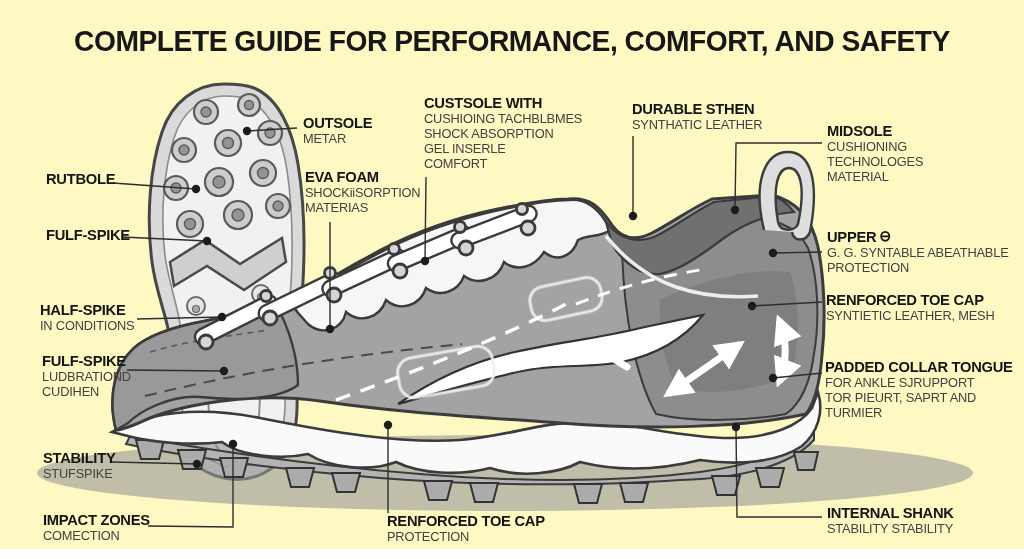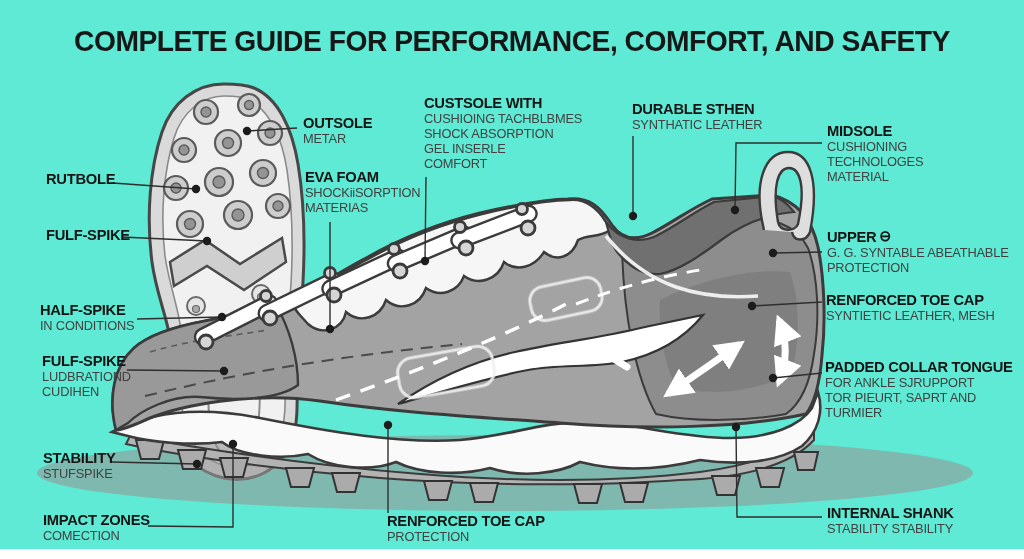--- a/index.html
+++ b/index.html
@@ -1,16 +1,16 @@
 <!DOCTYPE html>
 <html><head>
 <meta charset="utf-8">
 <style>
   html,body{margin:0;padding:0;background:#fff;}
-  #stage{position:relative;width:1024px;height:549px;background:#5eead4;overflow:hidden;
+  #stage{position:relative;width:1024px;height:549px;background:#fef9c3;overflow:hidden;
          font-family:"Liberation Sans",sans-serif;}
   #art{position:absolute;left:0;top:0;}
   .title{position:absolute;top:24px;left:0;width:100%;text-align:center;
          font-weight:bold;font-size:30px;letter-spacing:-.5px;color:#171717;
          transform:scaleX(.94);transform-origin:center top;white-space:nowrap;}
   .lbl{position:absolute;transform:scaleX(.95);transform-origin:left top;white-space:nowrap;}
   .lt{font-weight:bold;font-size:15.5px;letter-spacing:-.3px;color:#141414;line-height:17px;}
   .ls{font-size:13.5px;color:#414141;letter-spacing:-.2px;line-height:15px;}
   .ic{font-weight:bold;font-size:15px;color:#141414;margin-left:3px;}
   .lt .ic{vertical-align:1px;}

